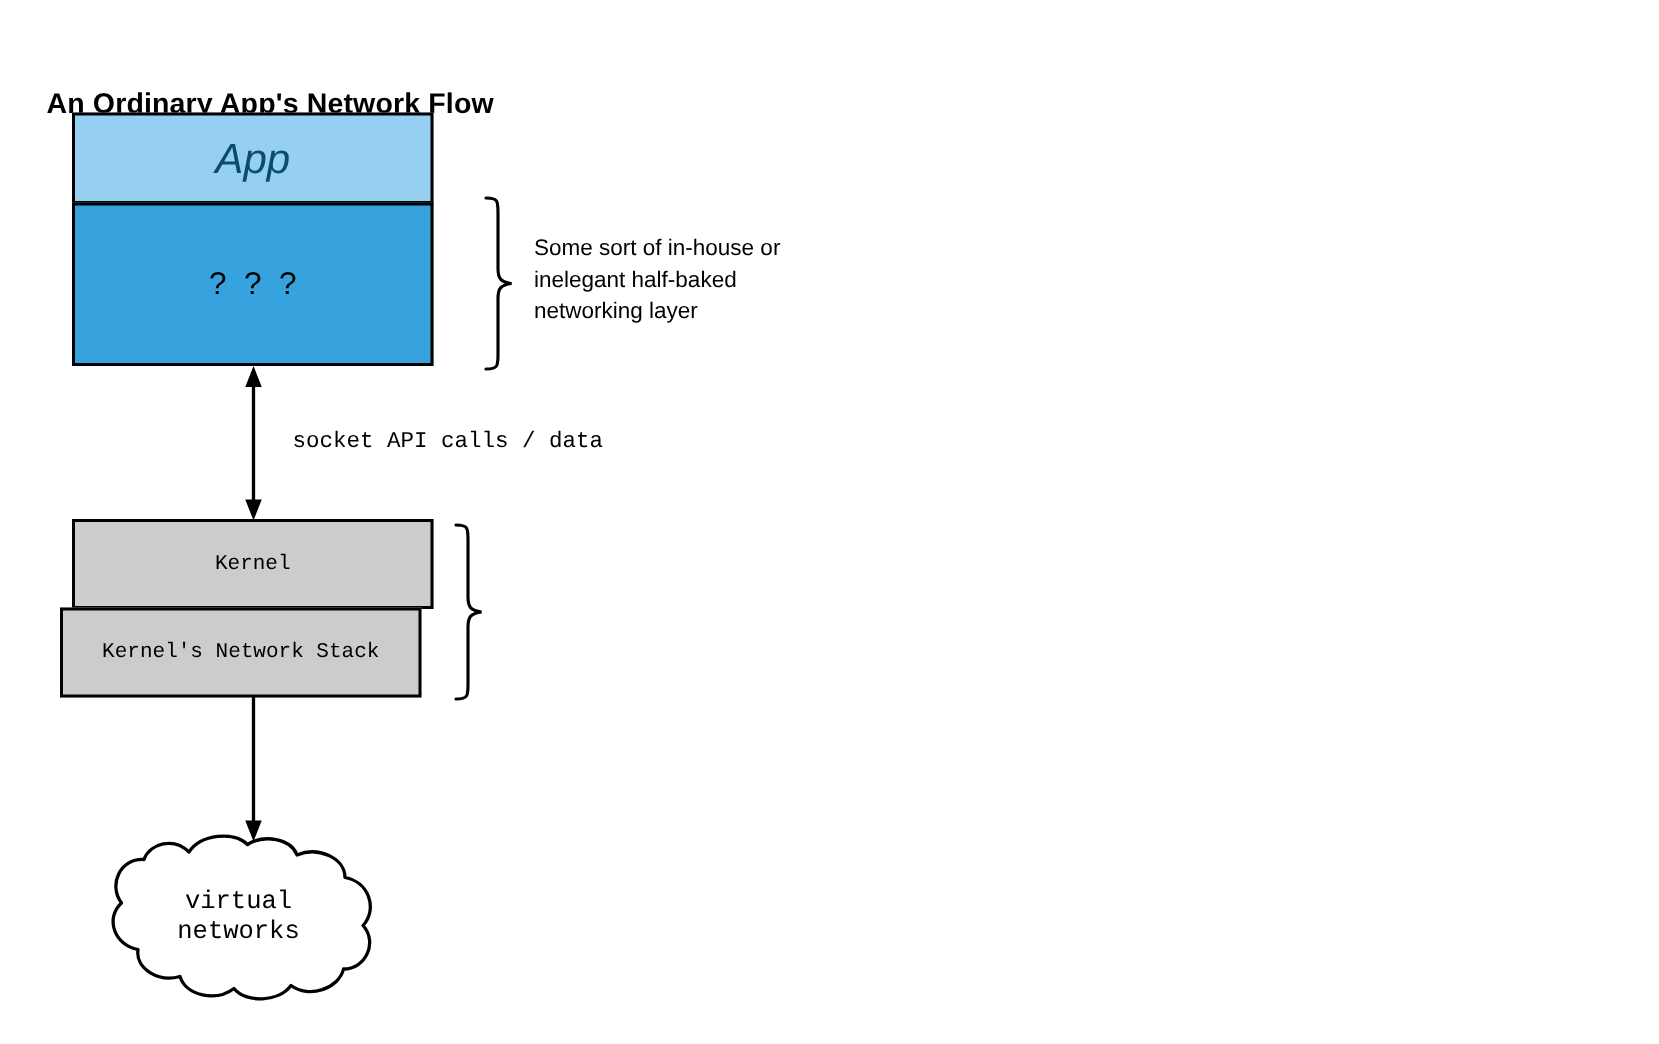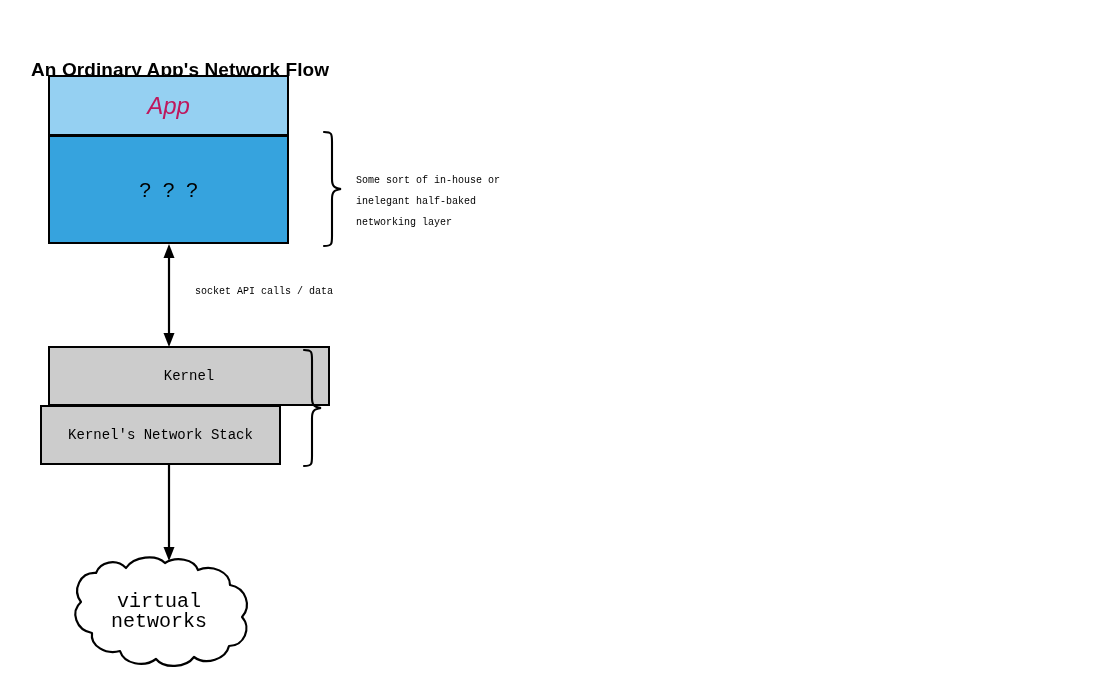--- a/index.html
+++ b/index.html
@@ -50,23 +50,23 @@
 
   .box-app {
     left: 48px;
     top: 75px;
     width: 241px;
     height: 61px;
     background: #95d0f2;
   }
   .label-app {
     font-family: "Liberation Sans", sans-serif;
-    font-size: 24px;
+    font-size: 28px;
     font-style: italic;
-    color: #be185d;
+    color: #0c4a6e;
     line-height: 1;
   }
 
   .box-unknown {
     left: 48px;
     top: 135px;
     width: 241px;
     height: 109px;
     background: #36a3de;
   }
@@ -74,21 +74,21 @@
     font-family: "Liberation Sans", sans-serif;
     font-size: 21px;
     color: #000000;
     line-height: 1;
     white-space: pre;
   }
 
   .box-kernel {
     left: 48px;
     top: 346px;
-    width: 282px;
+    width: 241px;
     height: 60px;
     background: #cccccc;
   }
   .box-kernel-stack {
     left: 40px;
     top: 405px;
     width: 241px;
     height: 60px;
     background: #cccccc;
   }
@@ -97,60 +97,59 @@
     font-size: 14px;
     color: #000000;
     line-height: 1;
     white-space: nowrap;
   }
 
   
   .arrow-label {
     position: absolute;
     font-family: "Liberation Mono", monospace;
-    font-size: 10px;
+    font-size: 15px;
     color: #000000;
     white-space: nowrap;
   }
   .label-socket {
     left: 195px;
     top: 286px;
   }
 
   
   .annot {
     position: absolute;
     color: #000000;
     white-space: pre-line;
   }
   .annot-inhouse {
     left: 356px;
     top: 155px;
-    font-family: Liberation Mono, monospace;
-    font-size: 10px;
+    font-family: Liberation Sans, sans-serif;
+    font-size: 15px;
     line-height: 21px;
-    margin-top: 15px;
   }
   .annot-kernel {
     left: 336px;
     top: 385px;
     font-family: "Liberation Mono", monospace;
     font-size: 15px;
     line-height: 19px;
   }
 
   
   .cloud-label {
     position: absolute;
     left: 68px;
     top: 592px;
     width: 182px;
     text-align: center;
     font-family: "Liberation Mono", monospace;
-    font-size: 20px;
+    font-size: 17px;
     line-height: 20px;
     color: #000000;
     white-space: pre-line;
   }
 
   svg { overflow: visible; }
 </style>
 </head>
 <body>
 

